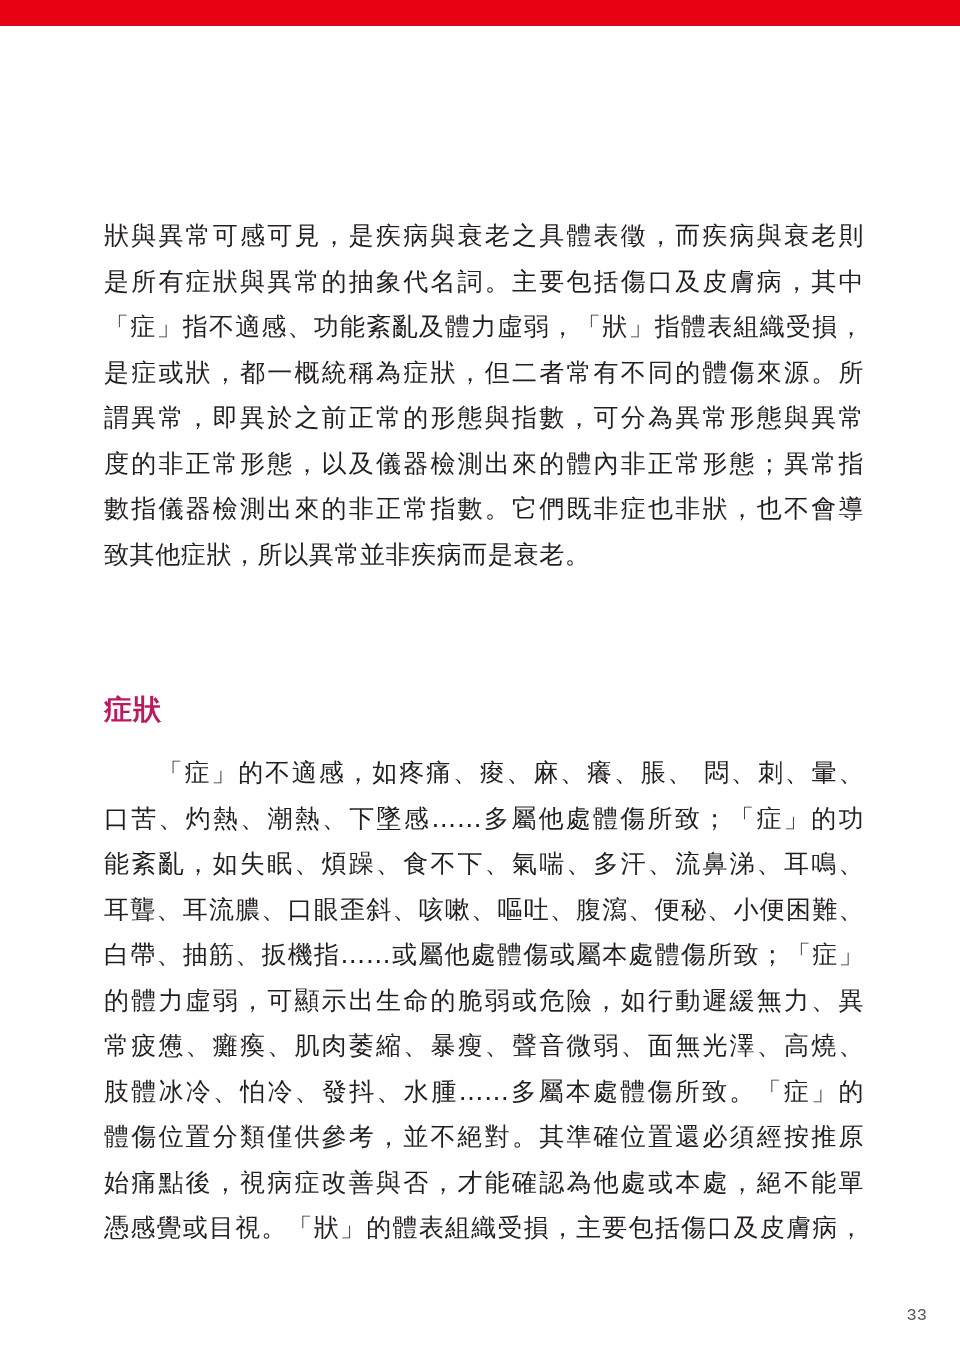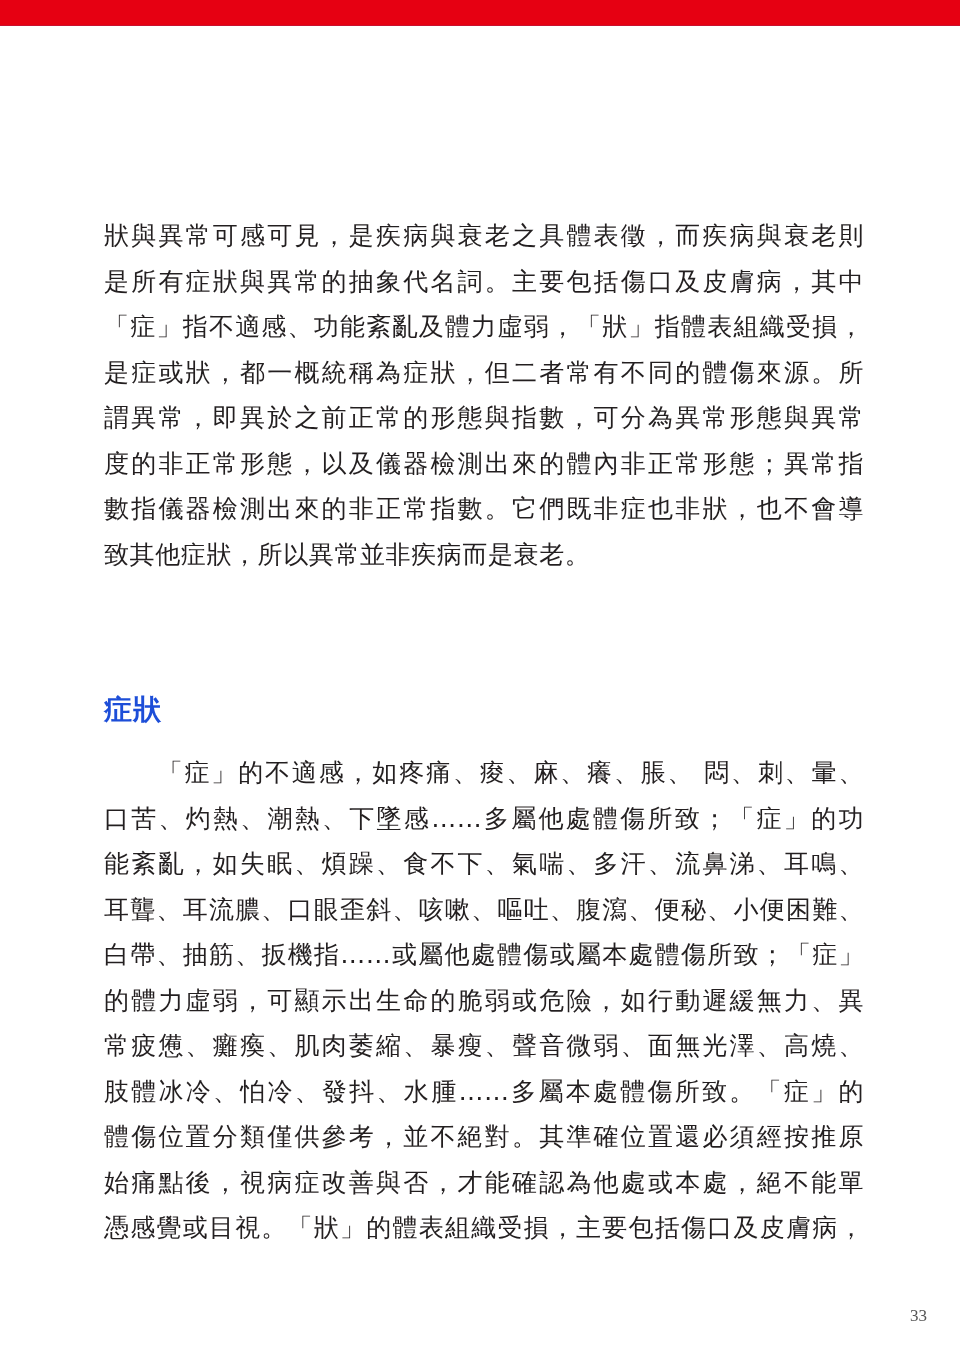--- a/index.html
+++ b/index.html
@@ -41,31 +41,31 @@
       text-align-last: left;
     }
     #para1 { top: 201px; margin-top: 12px; }
     #para2 { top: 750px; }
     .section-heading {
       position: absolute;
       left: 104px;
       top: 688px;
       font-size: 28px;
       font-weight: bold;
-      color: #1d4ed8;
+      color: #be185d;
       line-height: 44px;
       letter-spacing: 1px;
     }
     .page-number {
       position: absolute;
       right: 33px;
       top: 1306px;
       font-size: 17px;
       color: #555555;
-      font-family: Liberation Serif, serif;
+      font-family: Liberation Mono, monospace;
     }
   </style>
 </head>
 <body>
 
 <div class="top-bar"></div>
 
 <div class="paragraph" id="para1">
   <div class="line">狀與異常可感可見，是疾病與衰老之具體表徵，而疾病與衰老則</div>
   <div class="line">是所有症狀與異常的抽象代名詞。主要包括傷口及皮膚病，其中</div>

